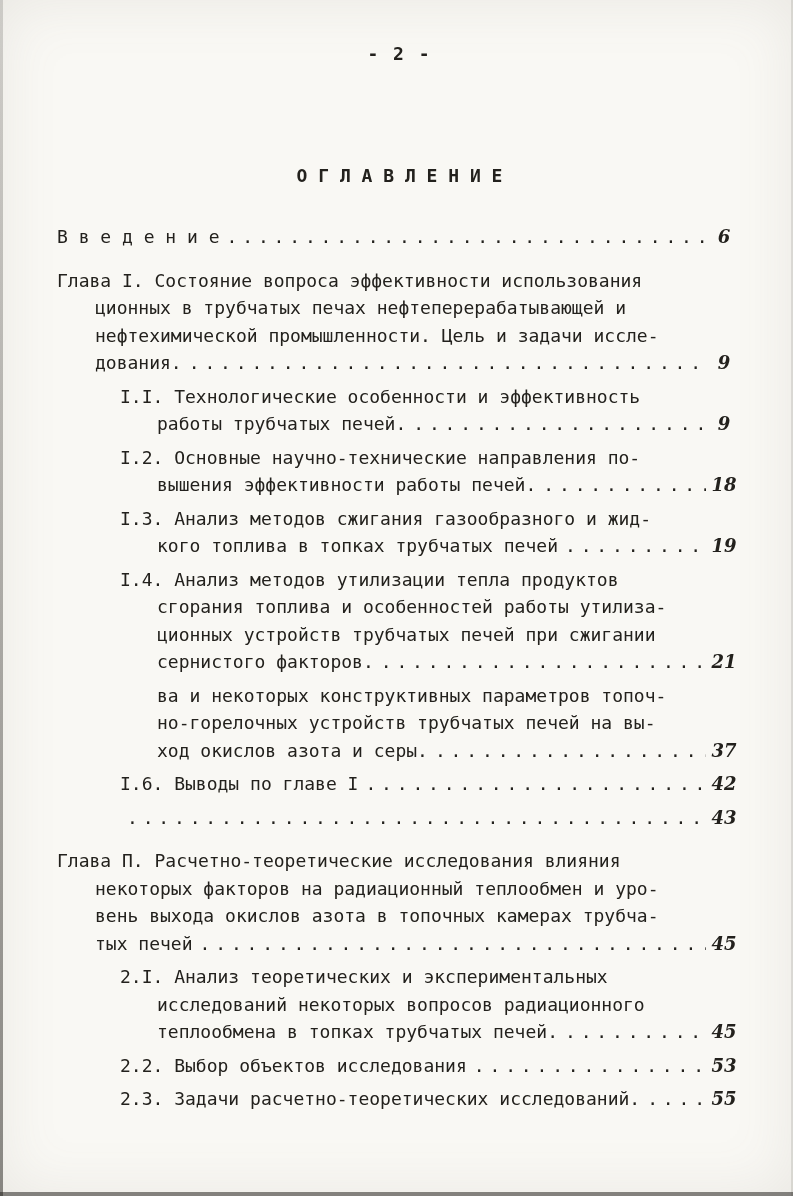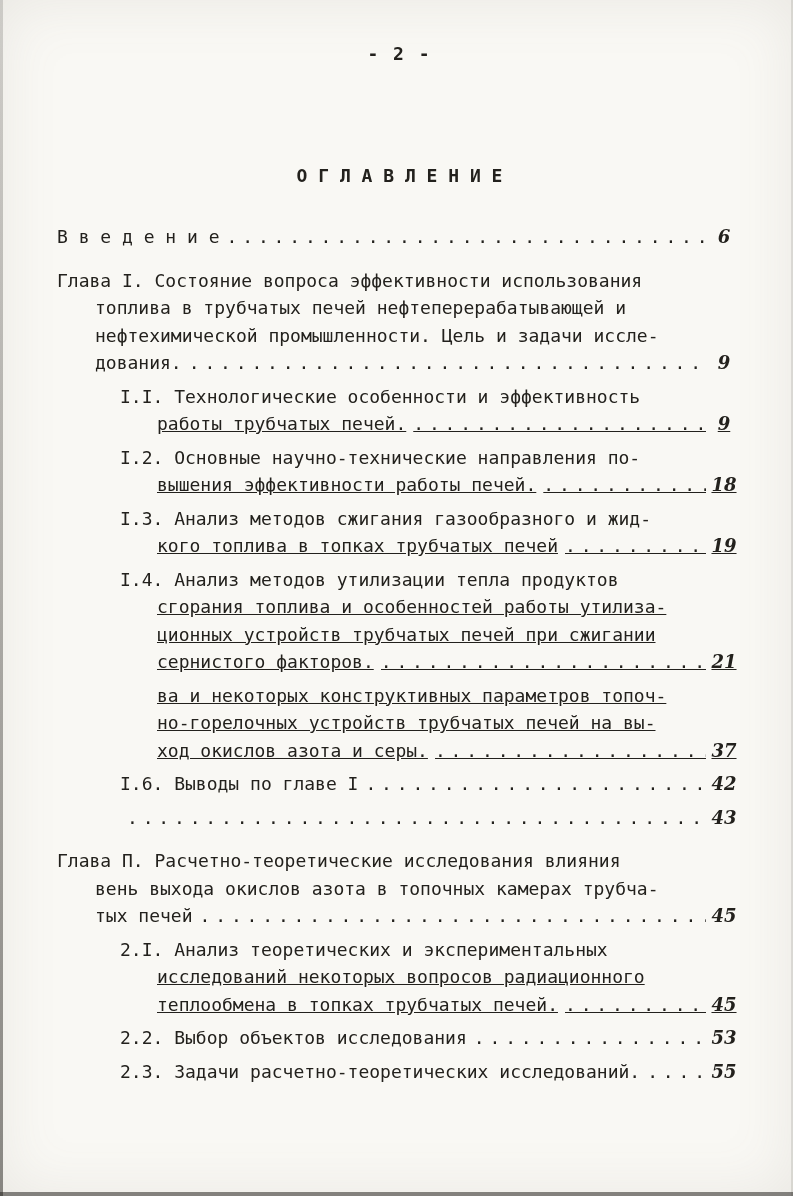--- a/index.html
+++ b/index.html
@@ -45,21 +45,21 @@
     font-weight: bold;
   }
   .toc { margin-top: 34px; }
   .entry { margin-top: 6px; }
   .entry.first-entry { margin-top: 0; }
   .entry.chapter { margin-top: 16px; }
   .line { line-height: 27.5px; white-space: nowrap; }
   .l0f { padding-left: 0; }
   .l0c { padding-left: 38px; }
   .l1f { padding-left: 63px; }
-  .l1c { padding-left: 100px; text-decoration: underline; }
+  .l1c { padding-left: 100px; }
   .line.dotted { display: flex; align-items: baseline; }
   .line.dotted .txt { white-space: pre; flex: 0 0 auto; }
   .leader {
     flex: 1 1 auto;
     overflow: hidden;
     white-space: nowrap;
     margin-left: 7px;
     letter-spacing: -3px;
   }
   .pg {
@@ -89,21 +89,21 @@
     <div class="entry first-entry">
       <div class="line l0f dotted">
         <span class="txt">В в е д е н и е</span>
         <span class="leader">. . . . . . . . . . . . . . . . . . . . . . . . . . . . . . . . . . . . . . . . . . . . . . . . . . . . . . . . . . . .</span>
         <span class="pg">6</span>
       </div>
     </div>
 
     <div class="entry chapter">
       <div class="line l0f">Глава I. Состояние вопроса эффективности использования</div>
-      <div class="line l0c">топлива в трубчатых печей нефтеперерабатывающей и</div>
+      <div class="line l0c">ционных в трубчатых печах нефтеперерабатывающей и</div>
       <div class="line l0c">нефтехимической промышленности. Цель и задачи иссле-</div>
       <div class="line l0c dotted">
         <span class="txt">дования.</span>
         <span class="leader">. . . . . . . . . . . . . . . . . . . . . . . . . . . . . . . . . . . . . . . . . . . . . . . . . . . . . . . . . . . .</span>
         <span class="pg">9</span>
       </div>
     </div>
 
     <div class="entry">
       <div class="line l1f">I.I. Технологические особенности и эффективность</div>
@@ -163,20 +163,21 @@
 
     <div class="entry">
       <div class="line l1f dotted">
         <span class="leader">. . . . . . . . . . . . . . . . . . . . . . . . . . . . . . . . . . . . . . . . . . . . . . . . . . . . . . . . . . . .</span>
         <span class="pg">43</span>
       </div>
     </div>
 
     <div class="entry chapter">
       <div class="line l0f">Глава П. Расчетно-теоретические исследования влияния</div>
+      <div class="line l0c">некоторых факторов на радиационный теплообмен и уро-</div>
       <div class="line l0c">вень выхода окислов азота в топочных камерах трубча-</div>
       <div class="line l0c dotted">
         <span class="txt">тых печей</span>
         <span class="leader">. . . . . . . . . . . . . . . . . . . . . . . . . . . . . . . . . . . . . . . . . . . . . . . . . . . . . . . . . . . .</span>
         <span class="pg">45</span>
       </div>
     </div>
 
     <div class="entry">
       <div class="line l1f">2.I. Анализ теоретических и экспериментальных</div>

